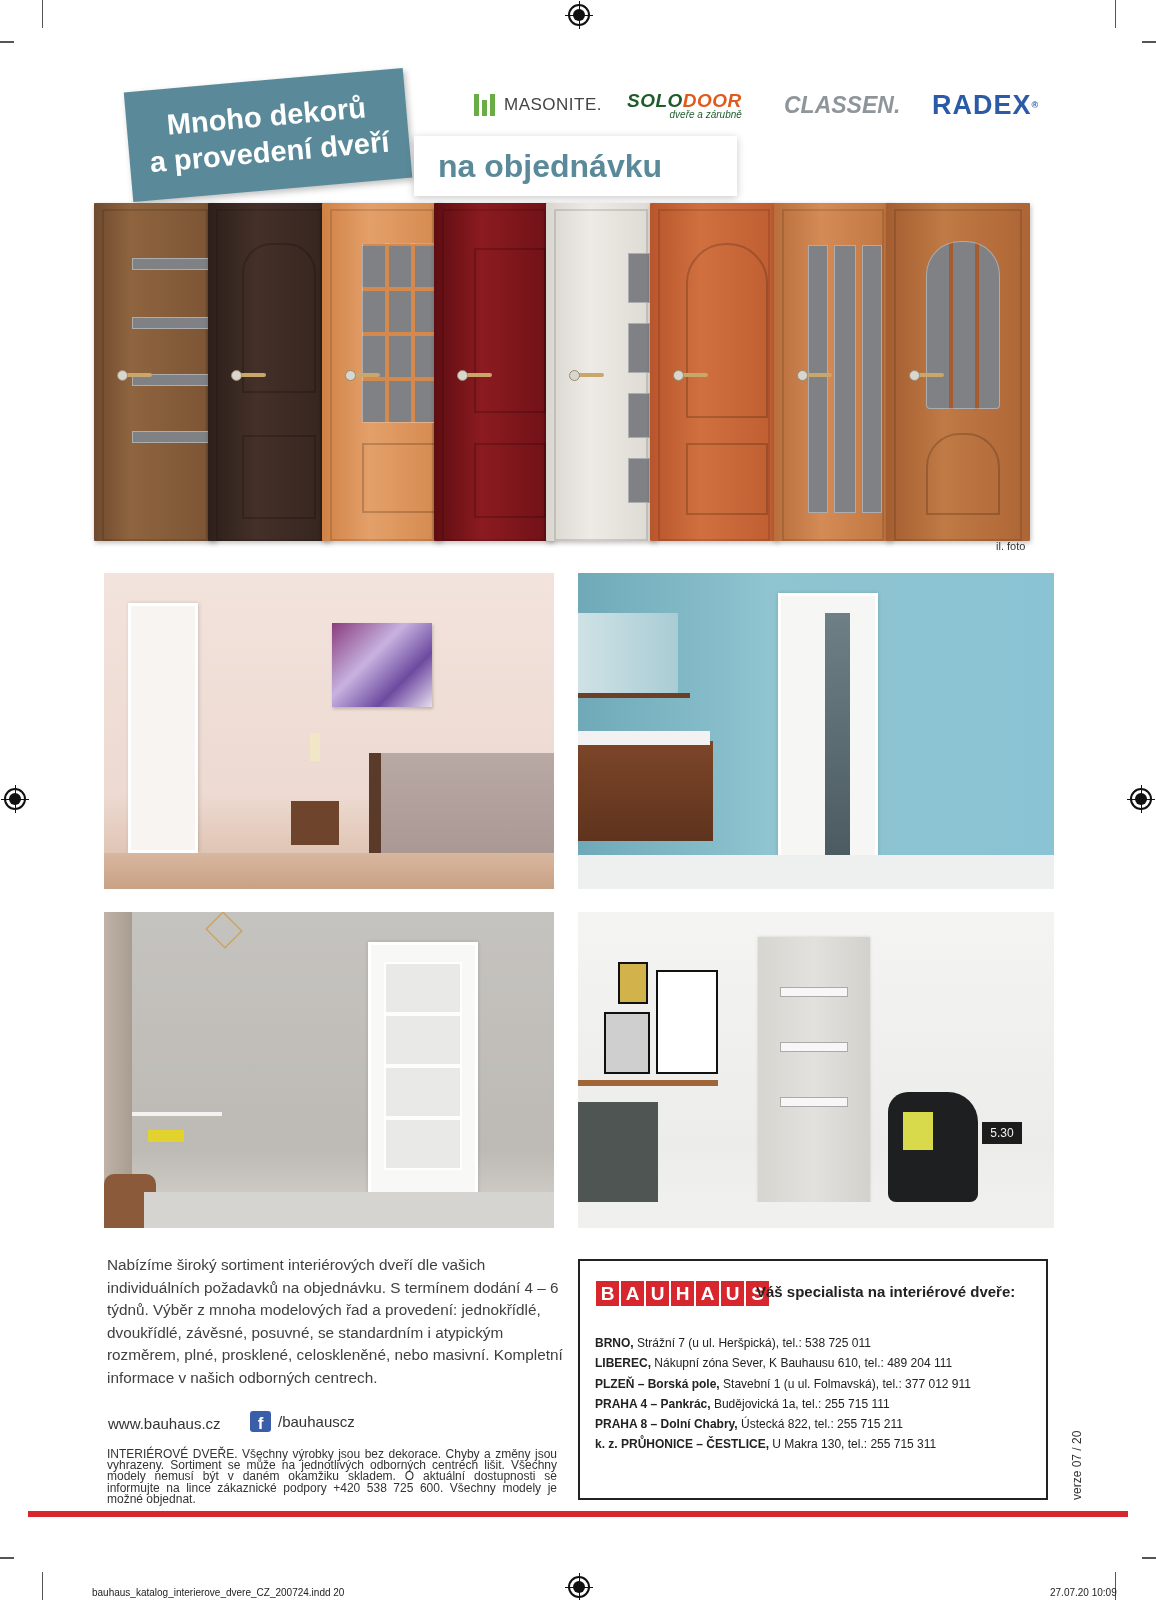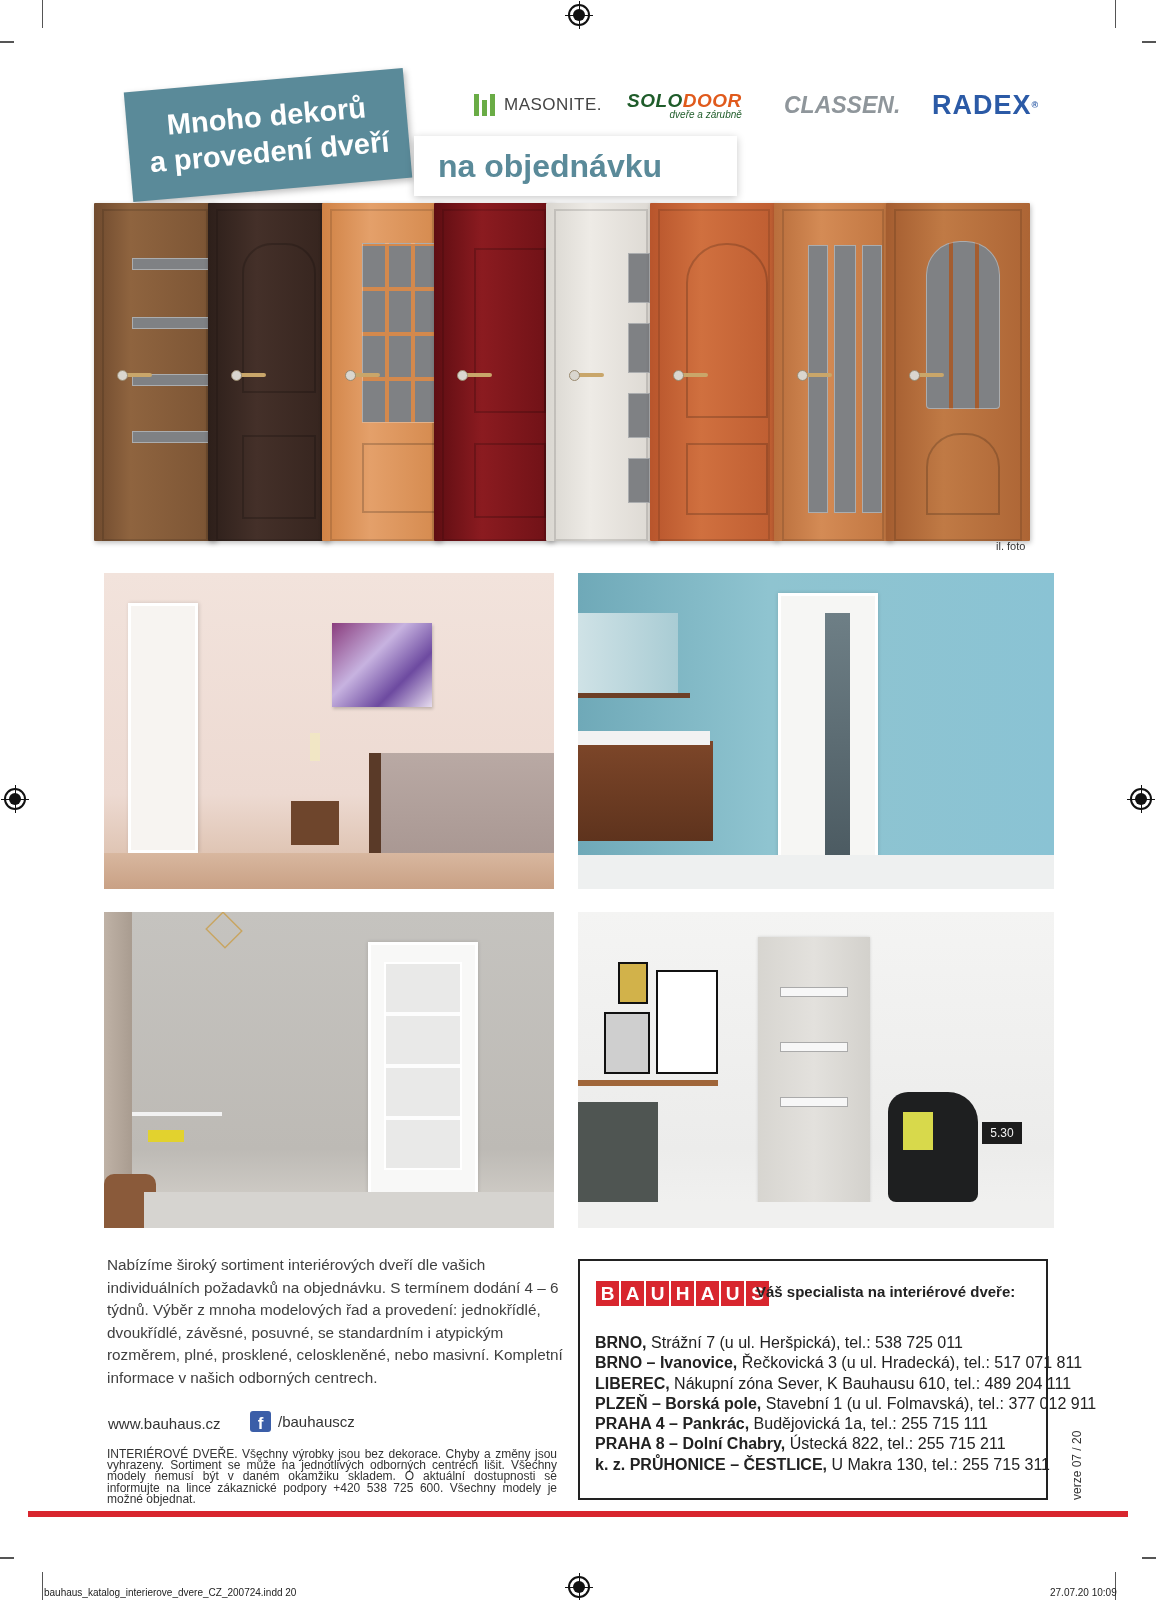--- a/index.html
+++ b/index.html
@@ -63,28 +63,28 @@
                  display: flex; align-items: flex-end; justify-content: center; margin-right: 7px; line-height: 1; }
   .disclaimer { position: absolute; left: 107px; top: 1449px; width: 450px; font-size: 12px; line-height: 11.2px; color: #333; text-align: justify; }
 
   
   .store-box { position: absolute; left: 578px; top: 1259px; width: 470px; height: 241px; border: 2px solid #222; }
   .bh-logo { position: absolute; left: 16px; top: 20px; display: flex; }
   .bh-logo span { width: 23px; height: 25px; background: #d8262e; color: #fff; font-weight: bold; font-size: 19px; text-align: center;
                   line-height: 25px; margin-right: 2px; }
   .bh-tag { position: absolute; left: 176px; top: 22px; font-weight: bold; font-size: 15px; color: #222; }
   .stores { position: absolute; left: 15px; top: 72px; }
-  .store { font-size: 16px; line-height: 20.3px; color: #222; white-space: nowrap; }
+  .store { font-size: 12px; line-height: 20.3px; color: #222; white-space: nowrap; }
   .store b { font-weight: bold; }
 
   .verze { position: absolute; left: 1070px; top: 1500px; transform: rotate(-90deg); transform-origin: left top;
            font-size: 12px; color: #333; white-space: nowrap; }
   .red-bar { position: absolute; left: 28px; top: 1511px; width: 1100px; height: 6px; background: #d8262e; }
 
-  .slug-left { position: absolute; left: 44px; top: 1587px; font-size: 10px; color: #222; font-family: "Liberation Sans Narrow", "Liberation Sans", sans-serif; }
+  .slug-left { position: absolute; left: 44px; top: 1587px; font-size: 10px; color: #222; font-family: "Liberation Sans Narrow", "Liberation Sans", sans-serif; padding-left: 48px; }
   .slug-right { position: absolute; left: 1050px; top: 1587px; font-size: 10px; color: #222; }
 </style>
 </head>
 <body>
 
 <div class="crop" style="left:42px;top:0;width:1px;height:28px;"></div>
 <div class="crop" style="left:1115px;top:0;width:1px;height:28px;"></div>
 <div class="crop" style="left:0;top:41px;width:14px;height:2px;"></div>
 <div class="crop" style="left:1142px;top:41px;width:14px;height:2px;"></div>
 <div class="crop" style="left:0;top:1557px;width:14px;height:2px;"></div>
@@ -265,21 +265,20 @@
     <span>A</span>
     <span>U</span>
     <span>H</span>
     <span>A</span>
     <span>U</span>
     <span>S</span>
   </div>
   <div class="bh-tag">Váš specialista na interiérové dveře:</div>
   <div class="stores">
     <div class="store"><b>BRNO,</b><span> Strážní 7 (u ul. Heršpická), tel.: 538 725 011</span></div>
-    <div class="store"><b>BRNO – Ivanovice,</b><span> Řečkovická 3 (u ul. Hradecká), tel.: 517 071 811</span></div>
     <div class="store"><b>LIBEREC,</b><span> Nákupní zóna Sever, K Bauhausu 610, tel.: 489 204 111</span></div>
     <div class="store"><b>PLZEŇ – Borská pole,</b><span> Stavební 1 (u ul. Folmavská), tel.: 377 012 911</span></div>
     <div class="store"><b>PRAHA 4 – Pankrác,</b><span> Budějovická 1a, tel.: 255 715 111</span></div>
     <div class="store"><b>PRAHA 8 – Dolní Chabry,</b><span> Ústecká 822, tel.: 255 715 211</span></div>
     <div class="store"><b>k. z. PRŮHONICE – ČESTLICE,</b><span> U Makra 130, tel.: 255 715 311</span></div>
   </div>
 </div>
 
 <div class="verze">verze 07 / 20</div>
 <div class="red-bar"></div>

